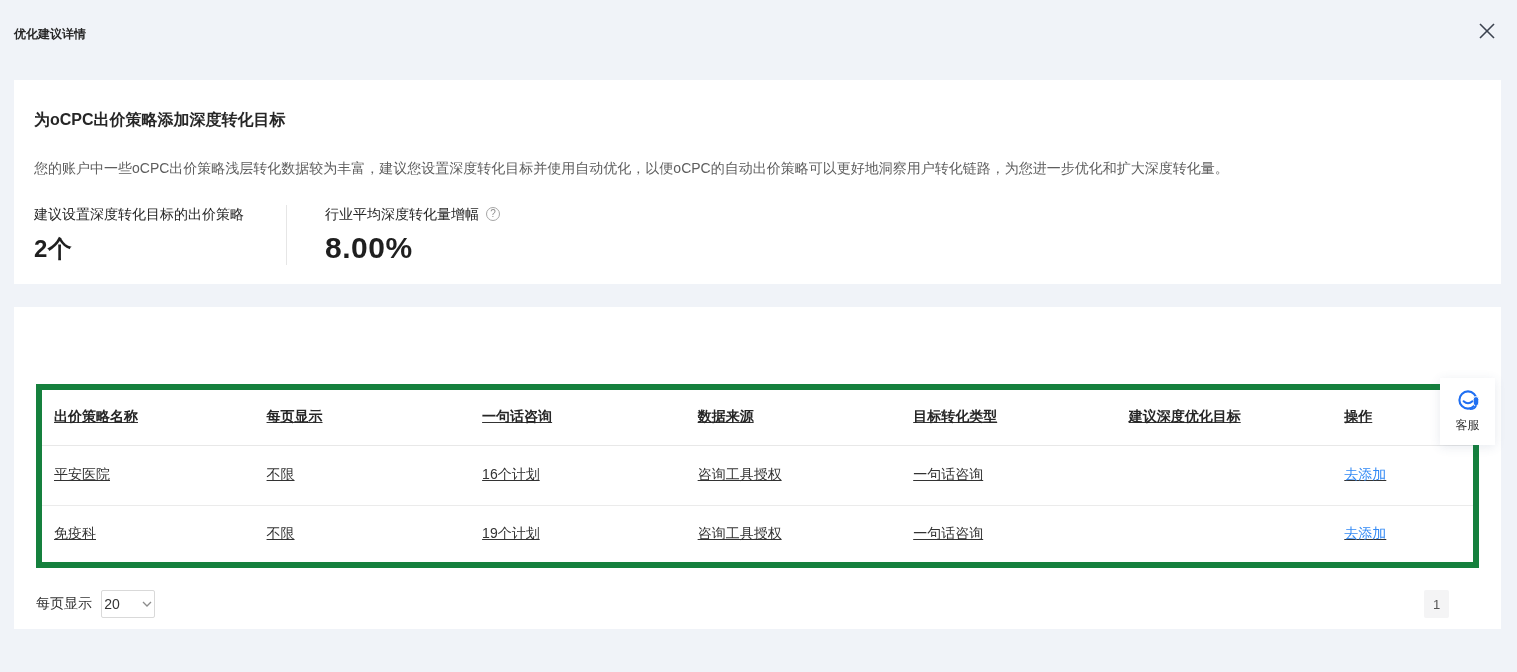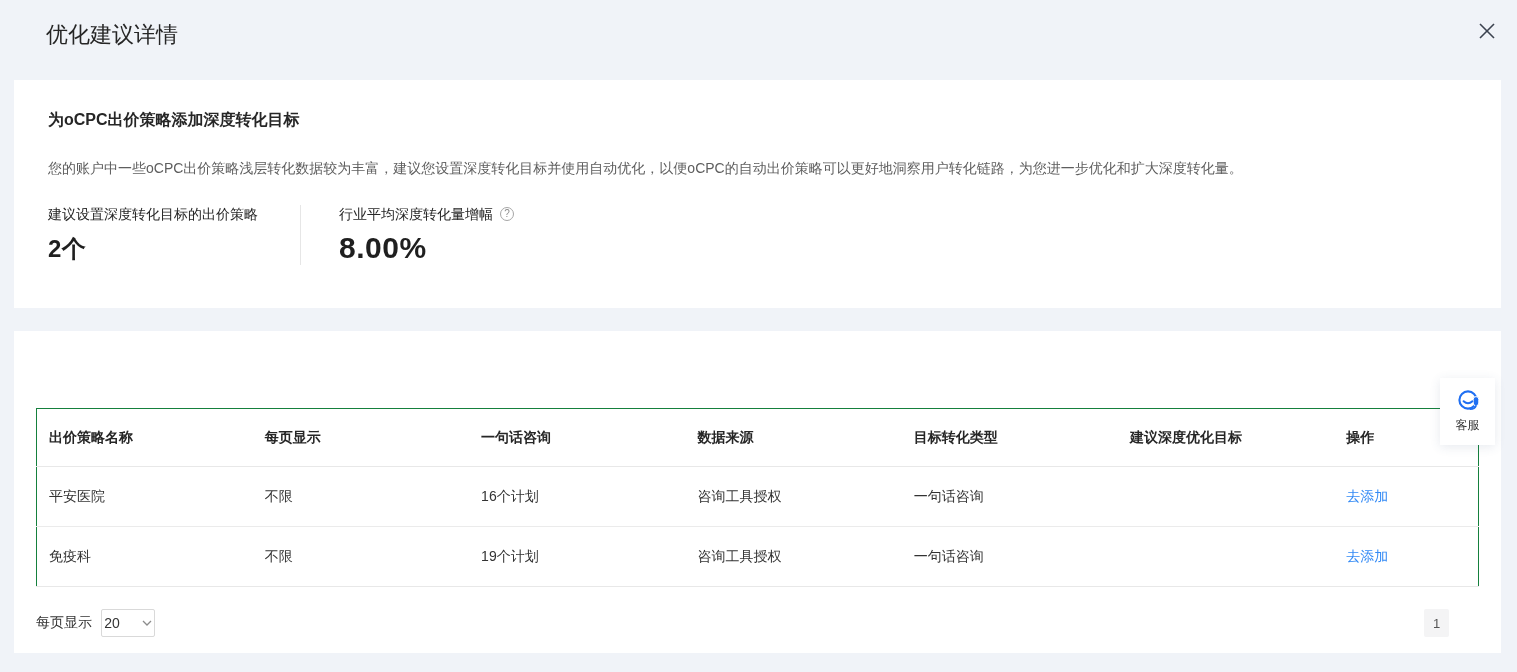--- a/index.html
+++ b/index.html
@@ -12,46 +12,45 @@
     overflow: hidden;
   }
 
   
   .page-header {
     height: 80px;
     padding: 25px 14px 0 14px;
     position: relative;
   }
   .page-title {
-    font-size: 22px;
-    font-weight: normal;
+    font-size: 12px;
+    font-weight: bold;
     color: #262626;
     line-height: 19px;
-    margin-left: 32px;
   }
   .close-btn {
     position: absolute;
     top: 22px;
     right: 19px;
     width: 22px;
     height: 22px;
     cursor: pointer;
     display: flex;
     align-items: center;
     justify-content: center;
   }
 
   
   .card {
     background: #ffffff;
     margin: 0 16px 0 14px;
   }
   .card-suggestion {
-    height: 228px;
-    padding: 29px 30px 36px 34px;
+    height: 204px;
+    padding: 29px 30px 36px 20px;
   }
   .card-title {
     font-size: 16px;
     font-weight: bold;
     color: #262626;
     line-height: 22px;
   }
   .card-desc {
     margin-top: 27px;
     font-size: 14px;
@@ -110,22 +109,23 @@
   
   .card-table {
     margin-top: 23px;
     height: 322px;
     padding: 77px 22px 14px 22px;
   }
   table.data-table {
     width: 100%;
     border-collapse: collapse;
     table-layout: fixed;
-    border: 1px solid #15803d;
-    font-size: 14px;
+    border: 6px solid #15803d;
+    font-size: 14px;
+    text-decoration: underline;
   }
   table.data-table th {
     height: 58px;
     padding: 0 12px;
     text-align: left;
     font-weight: bold;
     color: #262626;
     border-bottom: 1px solid #e8e8e8;
     background: #ffffff;
     white-space: nowrap;

